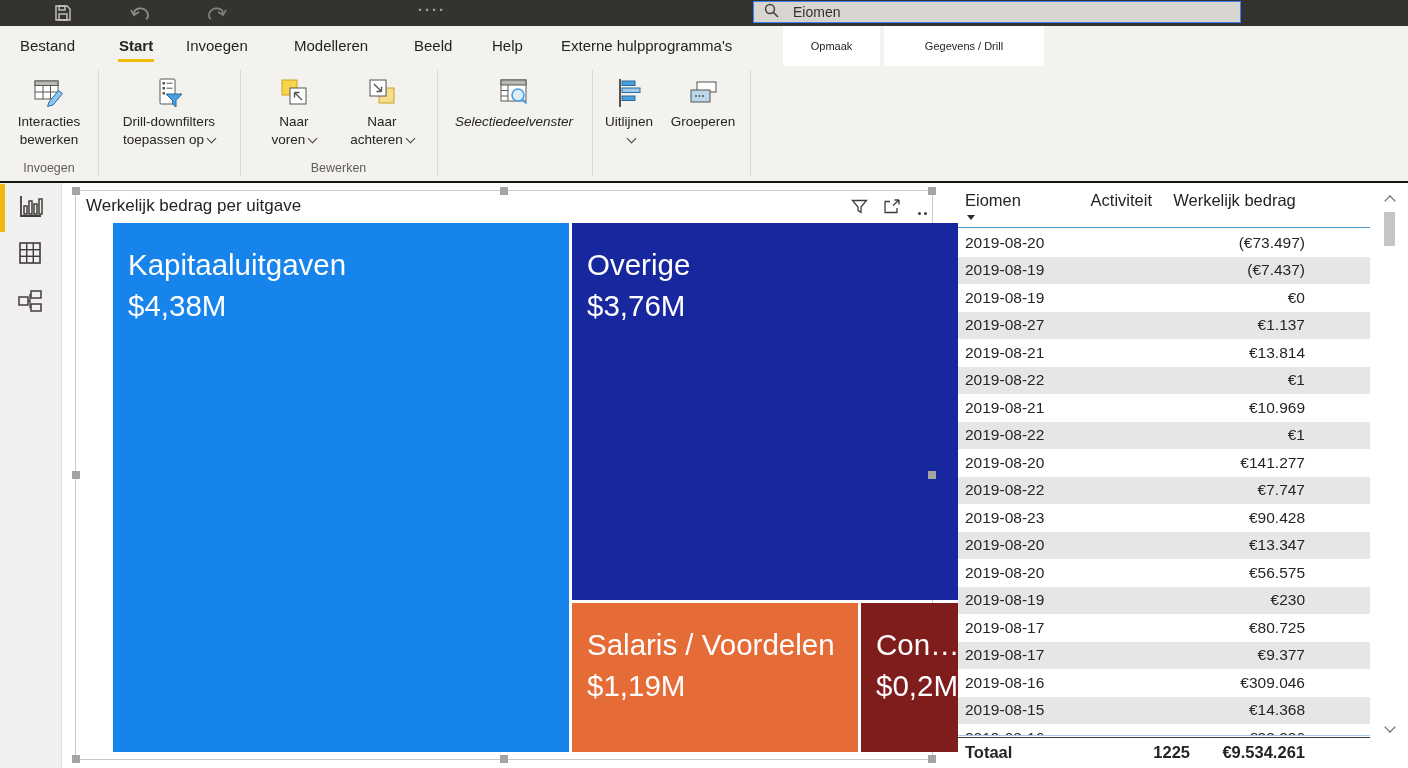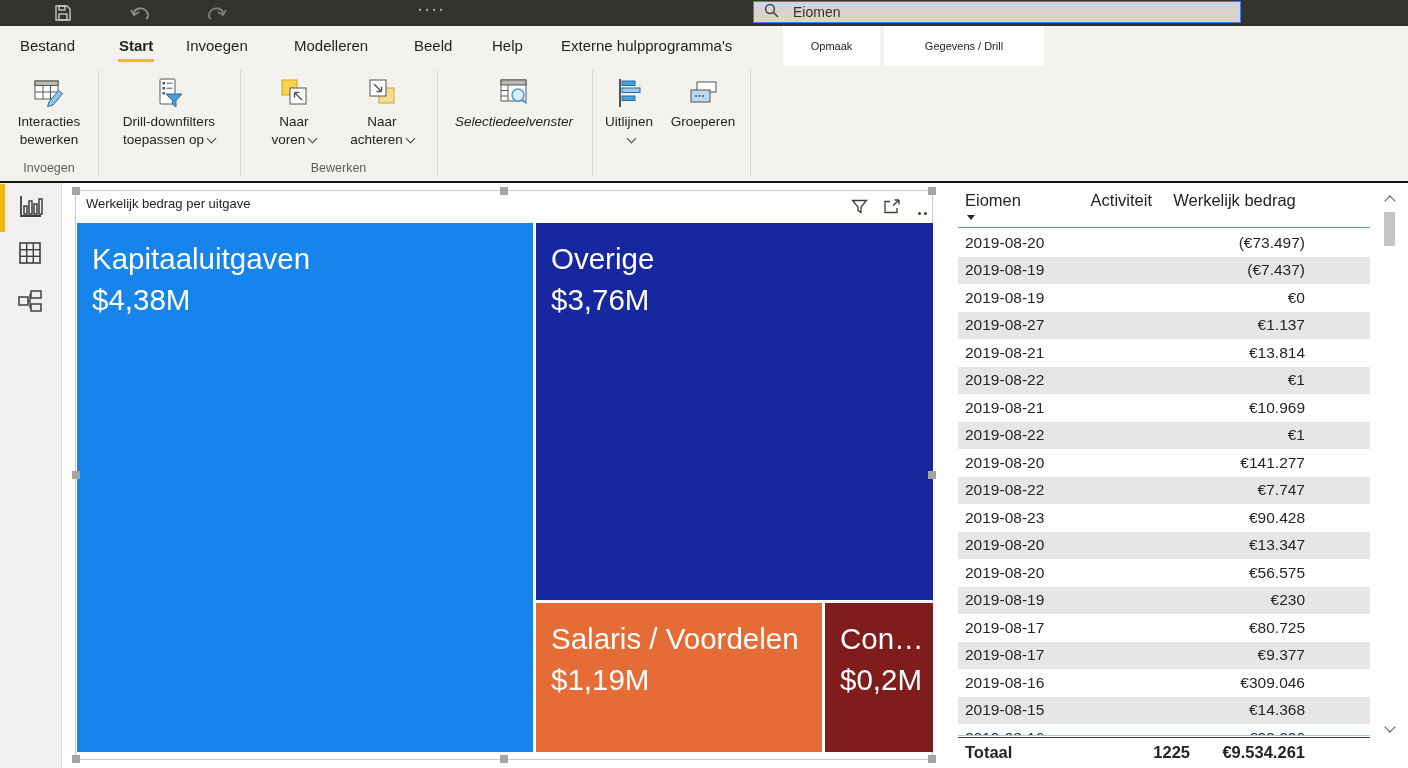--- a/index.html
+++ b/index.html
@@ -33,23 +33,23 @@
   #ribbon-bottomline{position:absolute;left:0;top:181px;width:1408px;height:2px;background:#151515;}
 
   
   #sidebar{position:absolute;left:0;top:183px;width:62px;height:585px;background:#f1f0ee;border-right:1px solid #e2e0dc;box-sizing:border-box;}
   #view-indicator{position:absolute;left:0;top:184px;width:5px;height:48px;background:#efb80d;}
   .sb-ic{position:absolute;left:17px;cursor:pointer;}
 
   
   #visual1{position:absolute;left:75px;top:190px;width:858px;height:570px;background:#fff;border:1px solid #cbc9c7;box-sizing:border-box;}
   .handle{position:absolute;width:8px;height:8px;background:#a6a4a1;}
-  #v1-title{position:absolute;left:10px;top:5px;font-size:13px;color:#252423;}
+  #v1-title{position:absolute;left:10px;top:5px;font-size:17px;color:#252423;}
   .v1hic{position:absolute;top:8px;cursor:pointer;}
-  .tm-block{position:absolute;box-sizing:border-box;padding:16px 15px;color:#fff;overflow:hidden;cursor:pointer;}
+  .tm-block{position:absolute;box-sizing:border-box;padding:22px 15px;color:#fff;overflow:hidden;cursor:pointer;margin-left:36px;}
   .tm-block .nm,.tm-block .vl{font-size:29.5px;line-height:1.38;font-weight:300;white-space:nowrap;}
   #more-dots span{display:inline-block;width:3px;height:3px;border-radius:50%;background:#3e3d3b;margin-left:3px;vertical-align:middle;}
 
   
   #visual2{position:absolute;left:958px;top:185px;width:450px;height:583px;background:#fff;}
   .th{position:absolute;top:6px;font-size:16.5px;color:#252423;cursor:pointer;}
   #sort-tri{position:absolute;left:9px;top:30px;width:0;height:0;border-left:4px solid transparent;border-right:4px solid transparent;border-top:5px solid #2c2b29;}
   #th-underline{position:absolute;left:0;top:42px;width:412px;height:1px;background:#4e98d1;}
   #tbody{position:absolute;left:0;top:44px;width:412px;height:506px;overflow:hidden;}
   .trow{display:flex;height:27.5px;align-items:center;font-size:15.5px;color:#262524;cursor:pointer;}

